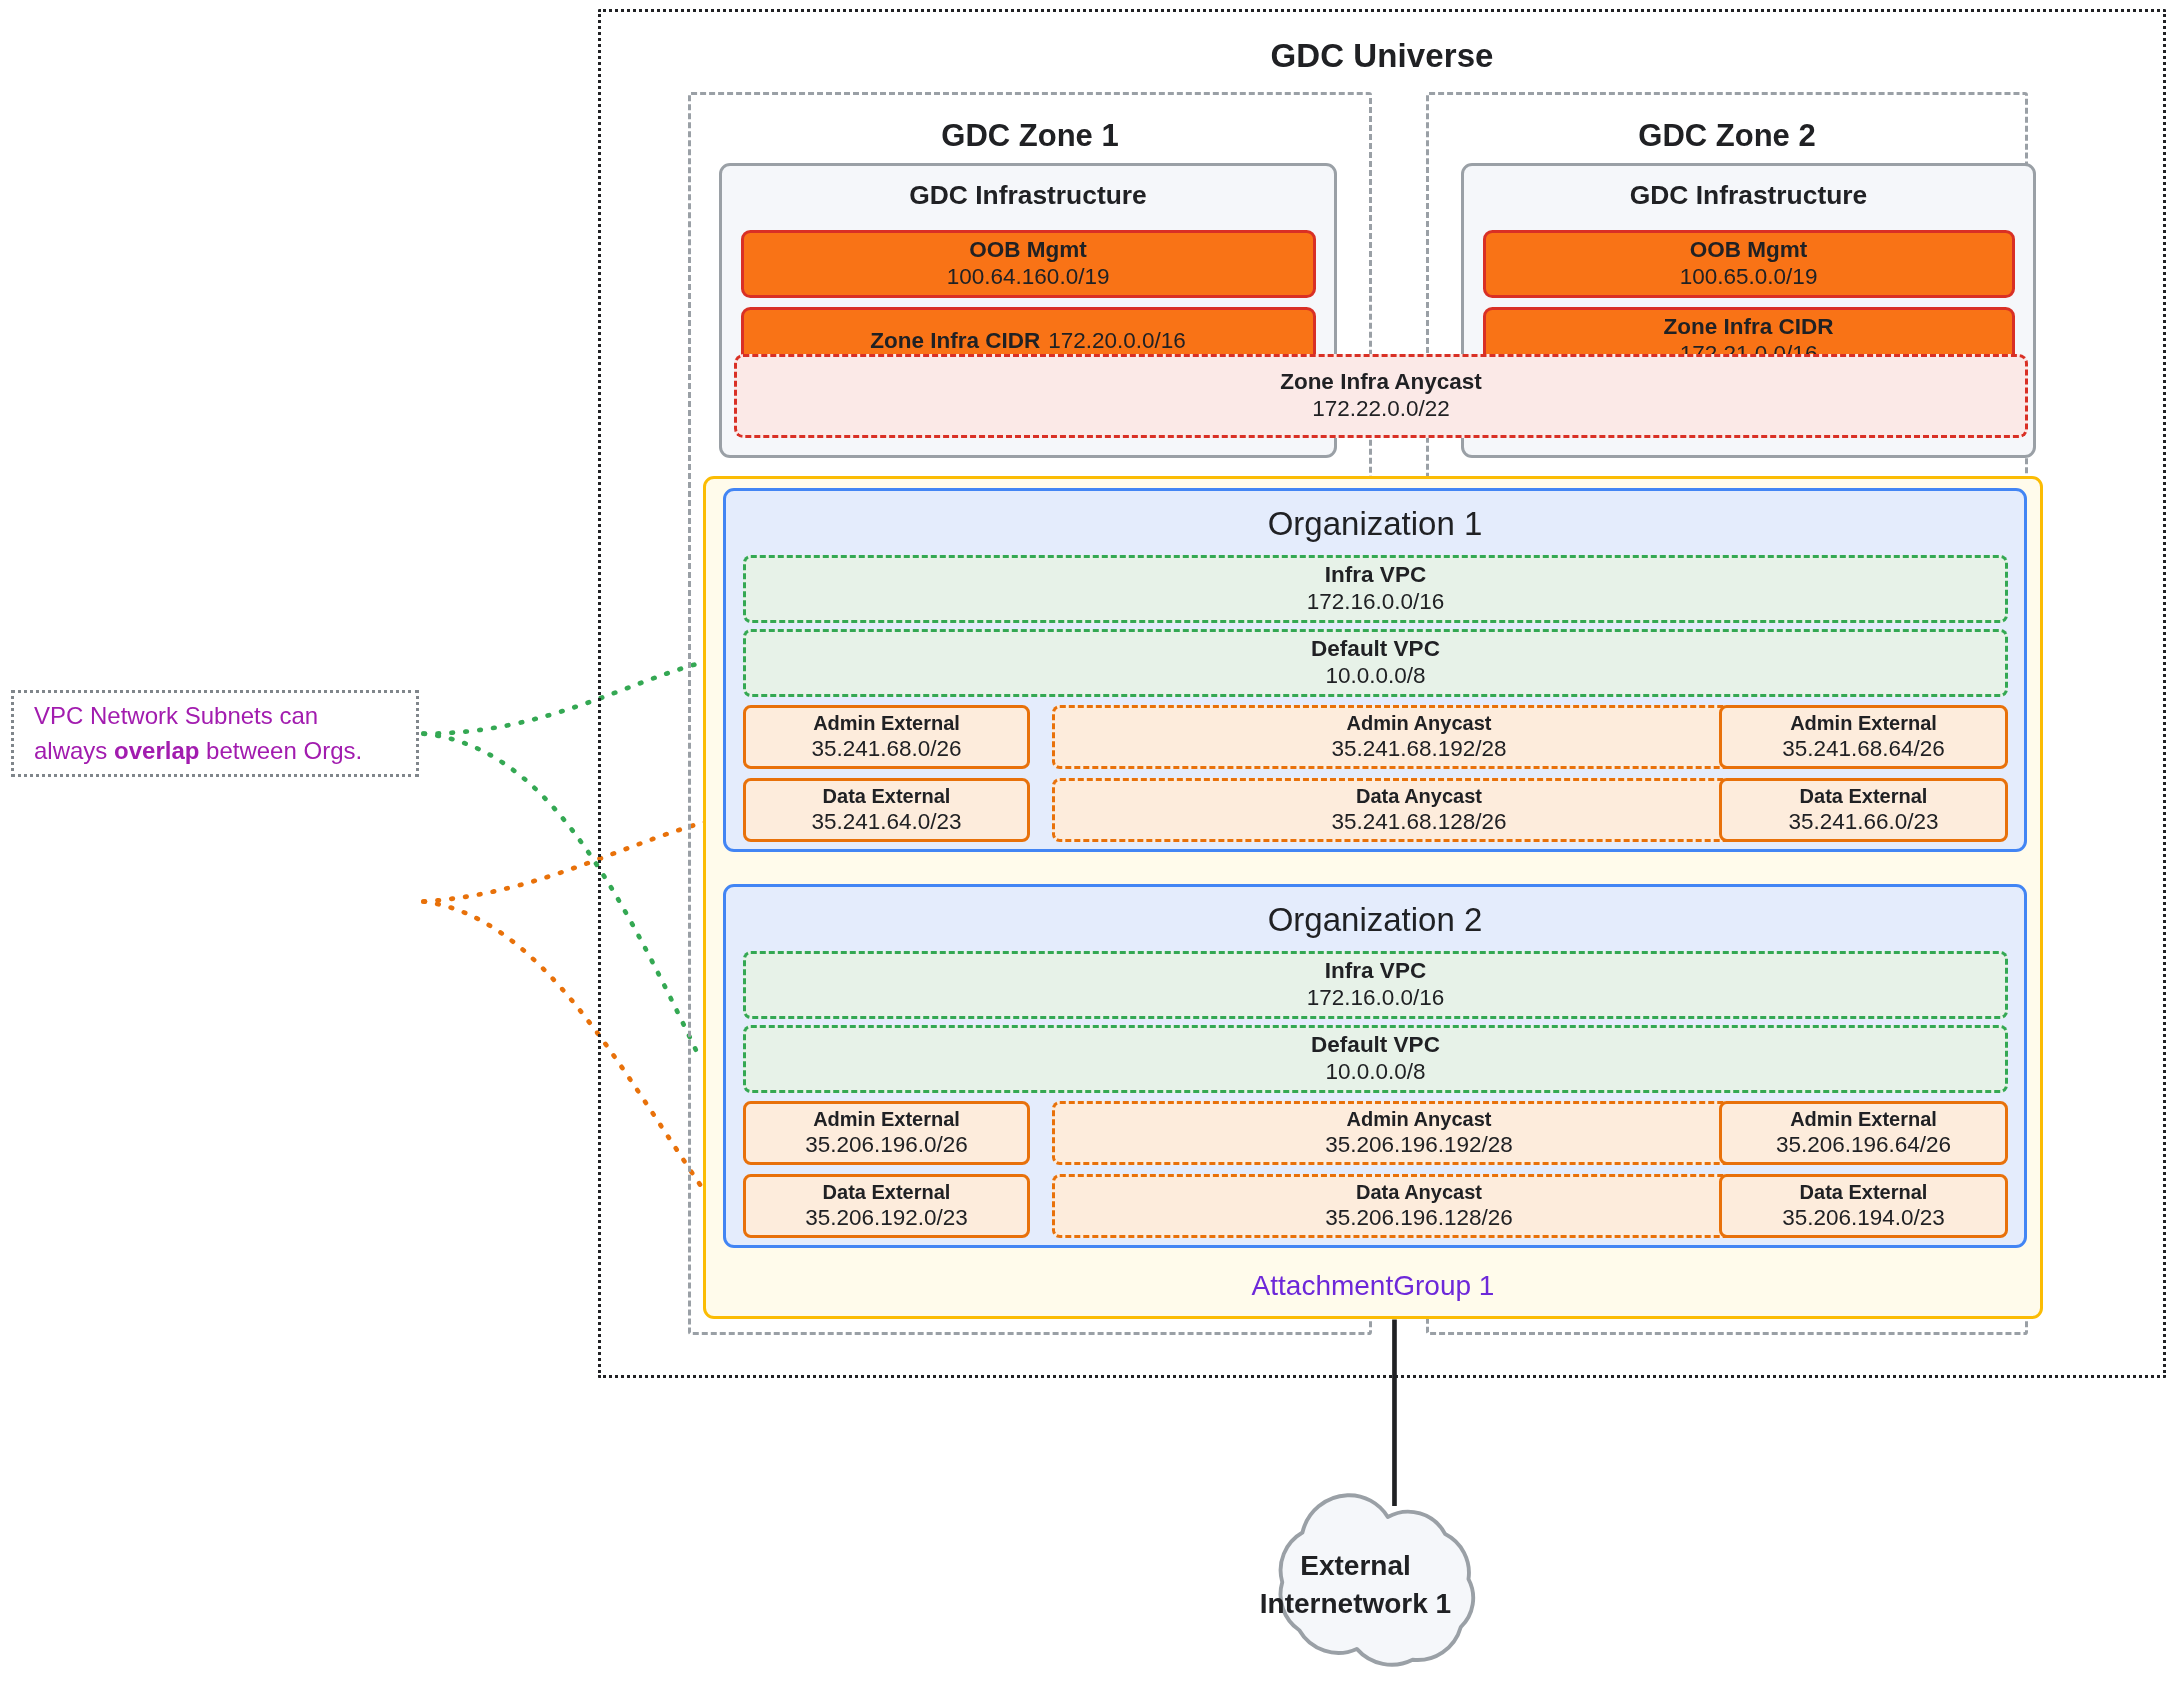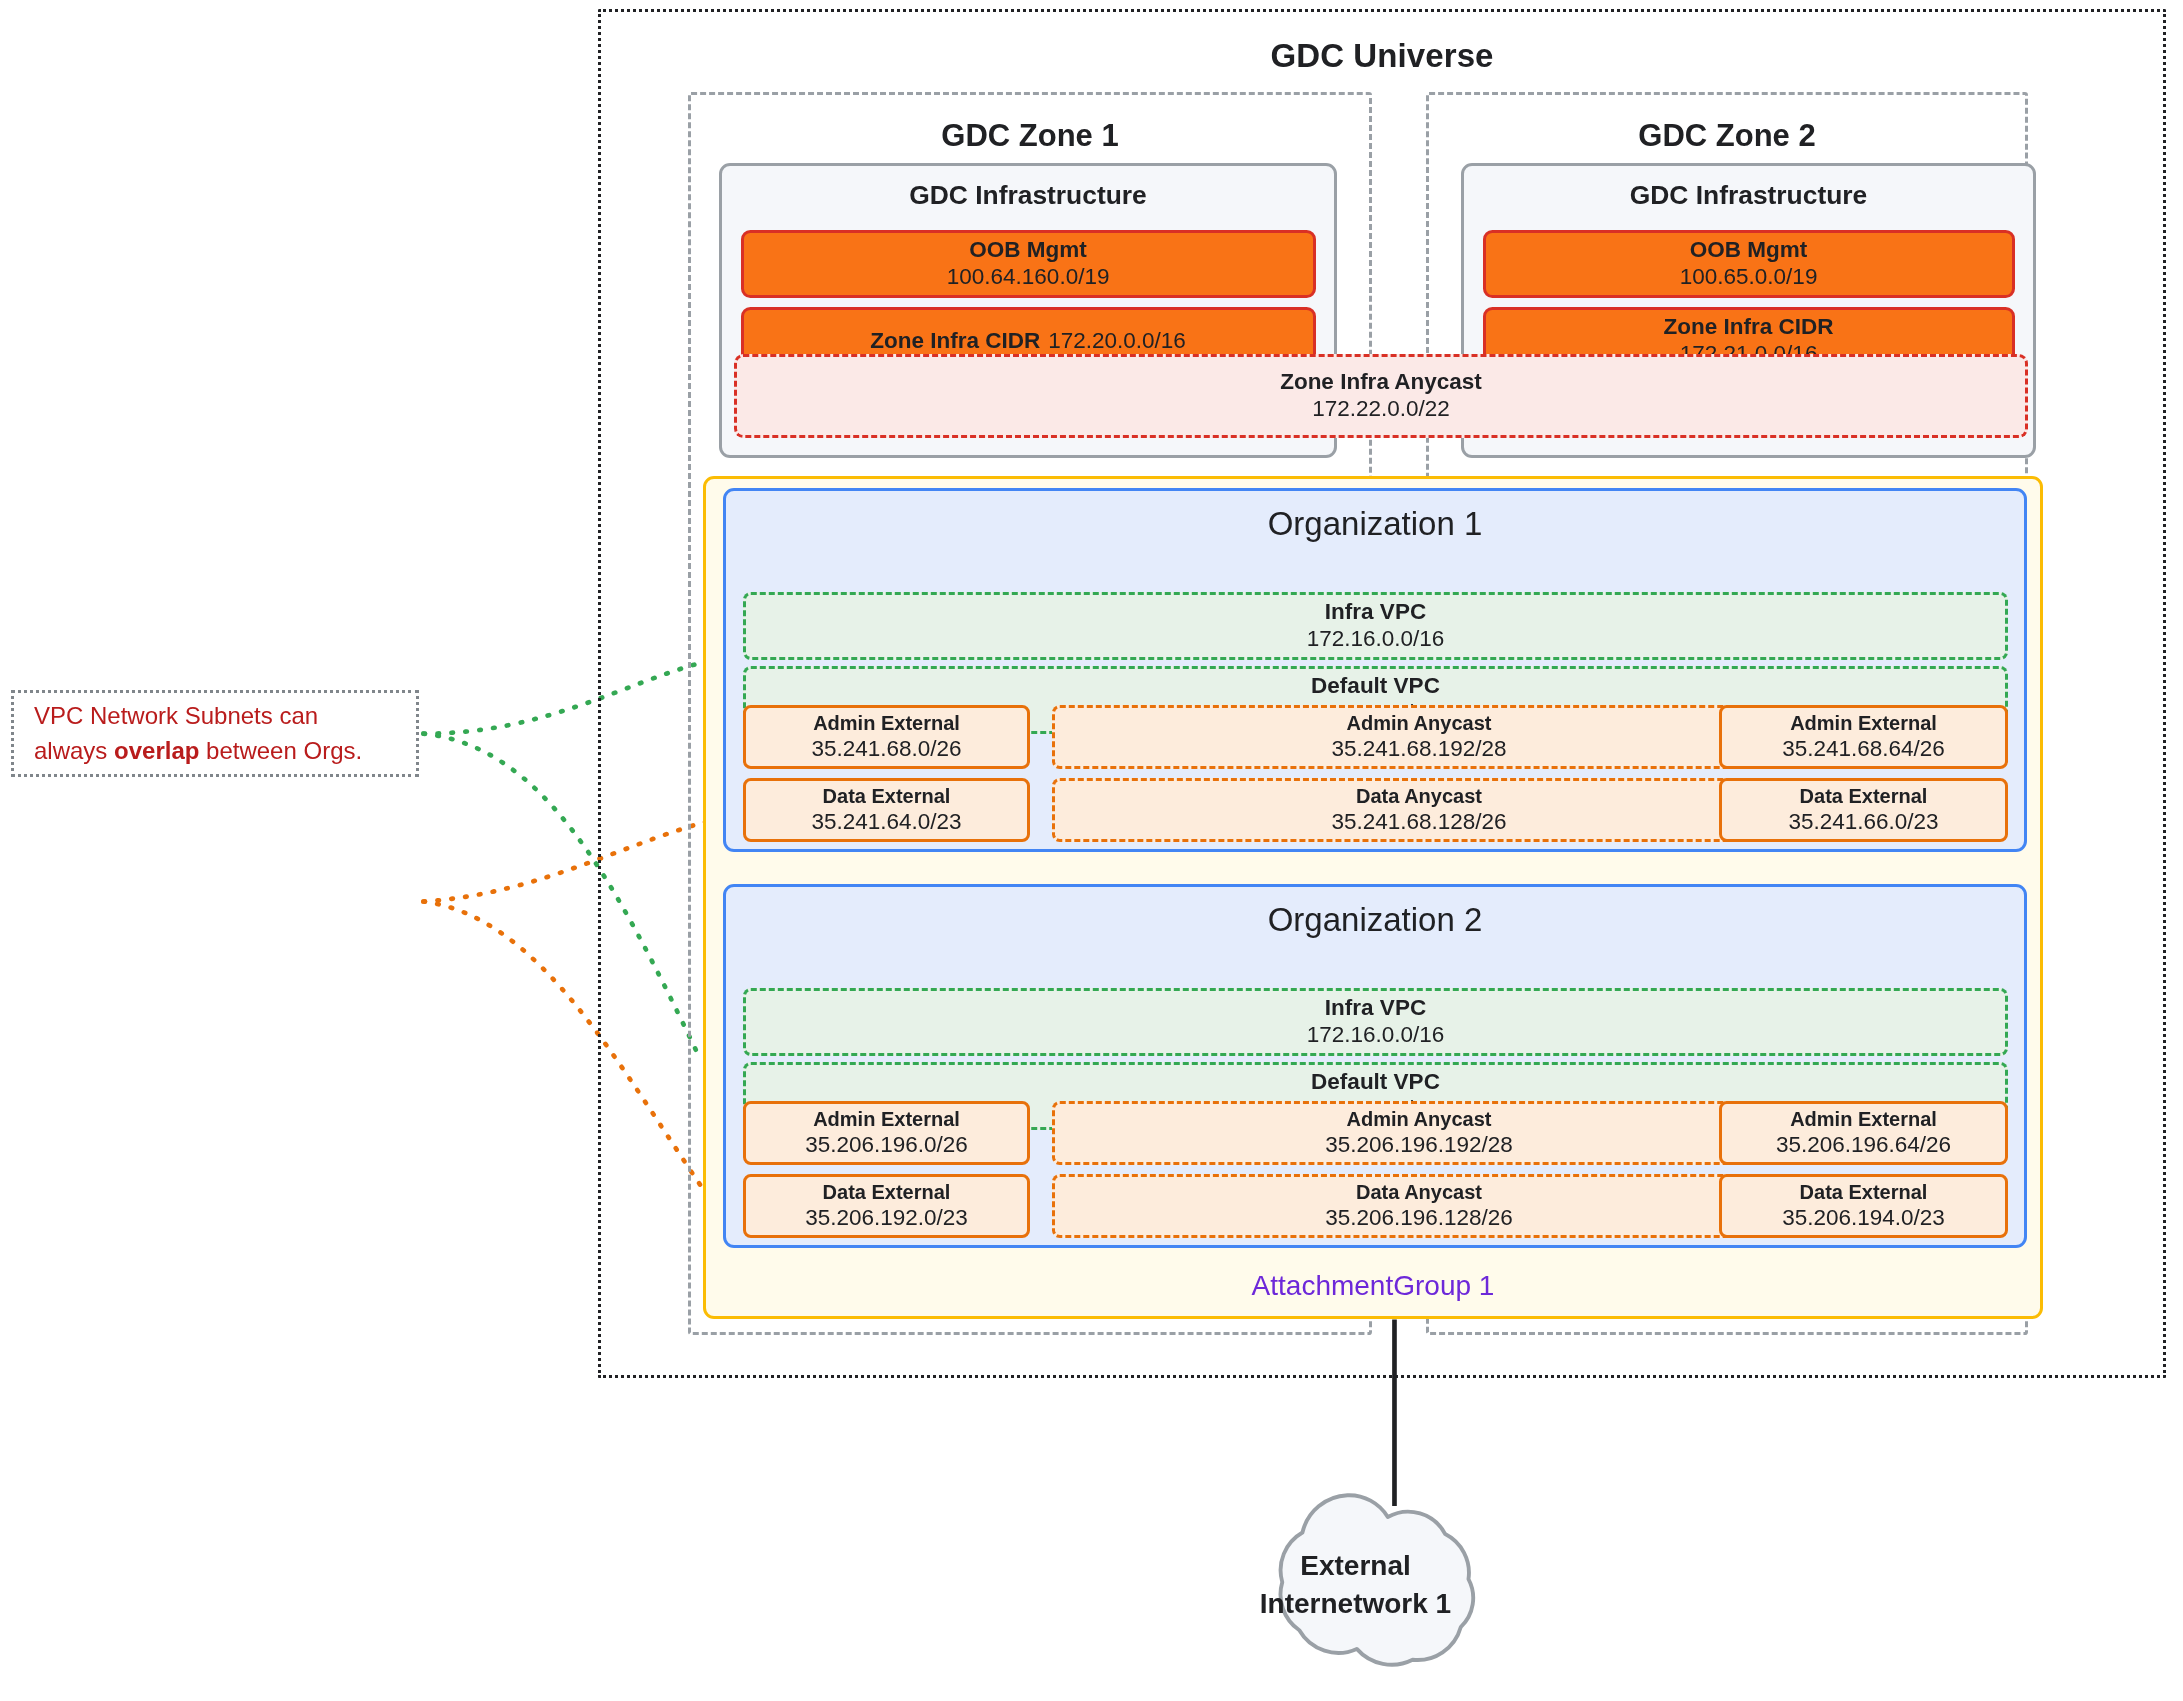--- a/index.html
+++ b/index.html
@@ -198,21 +198,20 @@
     height: 68px;
     background: #e7f2e8;
     border: 3.1px dashed #34a853;
     border-radius: 7.8px;
     box-sizing: border-box;
     display: flex;
     flex-direction: column;
     align-items: center;
     justify-content: center;
     line-height: 1.18;
-    margin-top: 37px;
   }
   .vpc .nm { font-weight: bold; font-size: 22.5px; }
   .vpc .ip { font-size: 22.5px; }
 
   
   .subnet {
     position: absolute;
     height: 64px;
     background: #fdecdc;
     box-sizing: border-box;
@@ -234,21 +233,21 @@
 
   
   .note {
     position: absolute;
     box-sizing: border-box;
     border: 3.1px dotted #80868b;
     background: #ffffff;
     padding: 17px 20px;
     font-size: 24px;
     line-height: 1.45;
-    color: #b91c1c;
+    color: #a21caf;
     z-index: 7;
   }
   .note-1 { left: 11px; top: 690px; width: 408px; height: 87px; display: flex; align-items: center; }
   .note-2 { left: 11px; top: 838px; width: 408px; height: 128px; display: flex; align-items: center; }
   .note b { font-weight: bold; }
 
   
   .cloud-wrap {
     position: absolute;
     left: 1231px;

